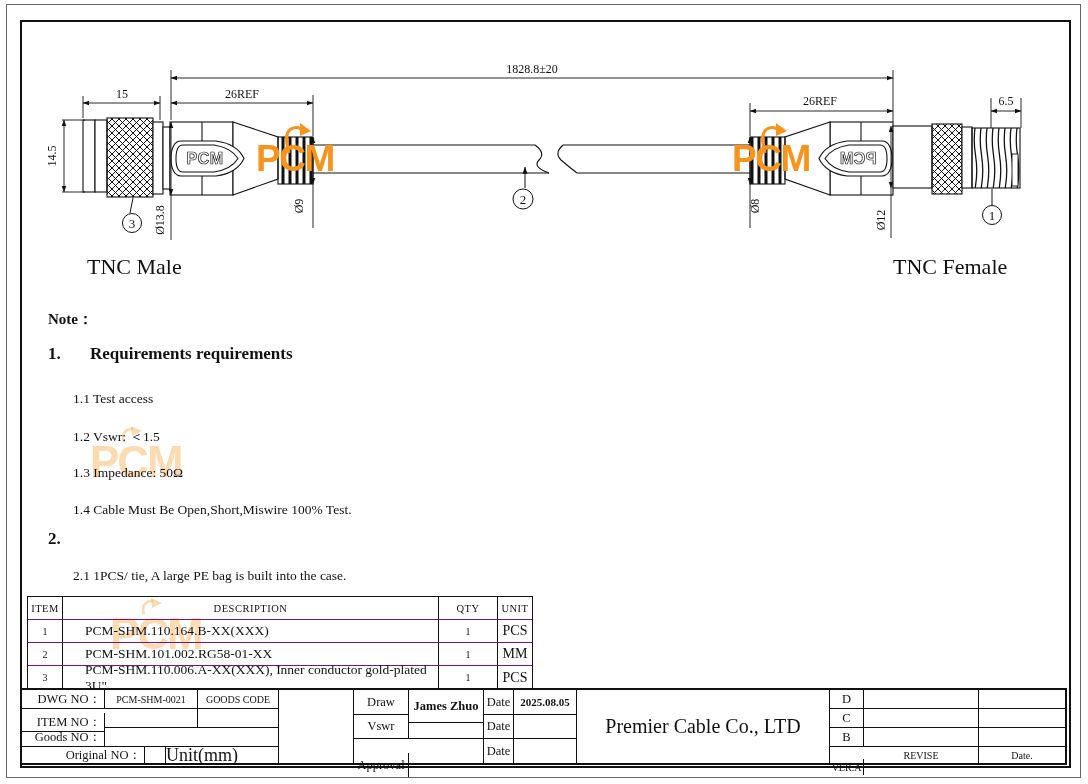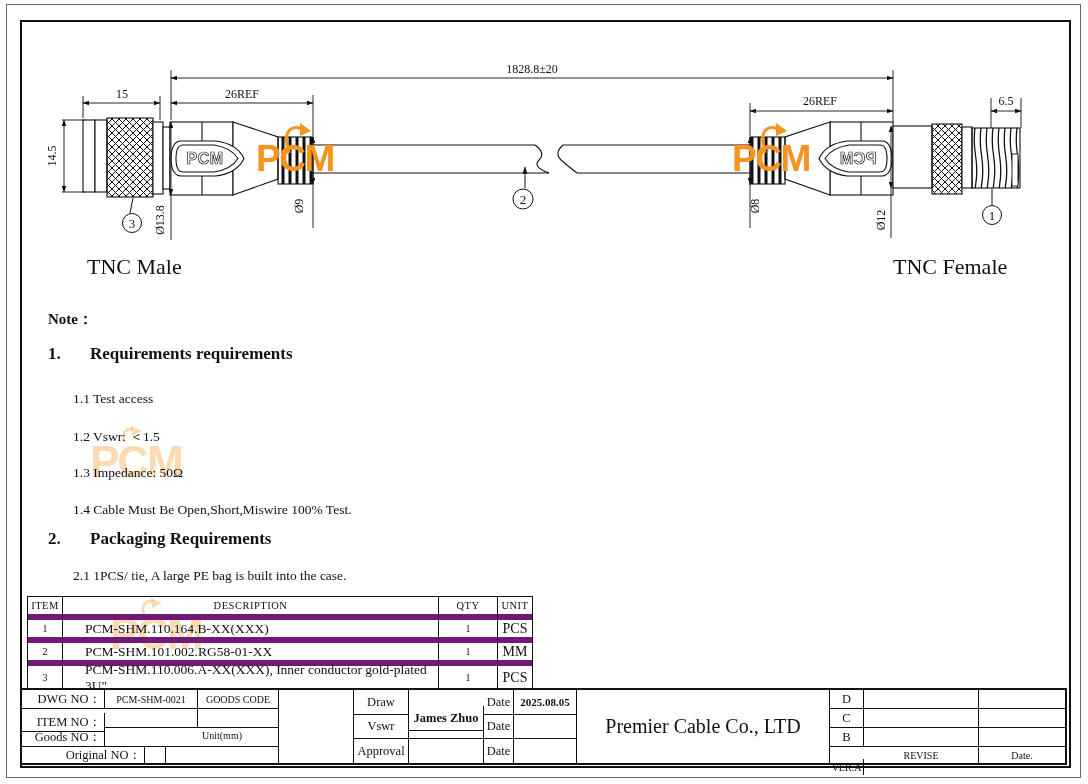--- a/index.html
+++ b/index.html
@@ -24,40 +24,40 @@
   .note-item{font-size:13.5px;}
   
   .wm{position:absolute;z-index:1;color:rgba(246,146,30,0.34);
       font-family:"Liberation Sans",sans-serif;font-weight:bold;line-height:1;}
   .wm svg{display:block;margin:0 0 -3px 28px;}
   .wm .t{font-size:44px;letter-spacing:-2px;}
   
   .bom{position:absolute;left:27px;top:596px;z-index:2;display:grid;
        grid-template-columns:35px 376px 59px 34px;grid-auto-rows:23px;
        border:1px solid #111;background:transparent;}
-  .bom .c{border-right:1px solid #111;border-bottom:6px solid #701a75;display:flex;
+  .bom .c{border-right:1px solid #111;border-bottom:1px solid #701a75;display:flex;
           align-items:center;justify-content:center;box-sizing:border-box;background:transparent;}
   .bom .lastcol{border-right:none;}
   .bom .lastrow{border-bottom:none;}
   .bom .hdr{font-size:10.5px;letter-spacing:0.5px;}
   .bom .numcell{font-size:10px;}
   .bom .desc{justify-content:flex-start;padding-left:22px;font-size:13.5px;}
   .bom .unit{font-size:14px;}
   
   .tb{position:absolute;left:20px;top:688px;width:1047px;height:77px;z-index:2;
       border:2px solid #111;box-sizing:border-box;background:transparent;}
   .tc{position:absolute;box-sizing:border-box;border-right:1px solid #111;border-bottom:1px solid #111;
       display:flex;align-items:center;justify-content:center;font-size:12.5px;background:transparent;}
   .tc.lbl{justify-content:flex-end;padding-right:3px;}
   .tc.small{font-size:10px;text-align:center;}
   .tc.bold{font-weight:bold;}
   .tc.nb-b{border-bottom:none;}
   .tc.nb-r{border-right:none;}
   .tc.company{font-size:20px;}
-  .unitcell{gap:20px;font-size:10px;flex-direction:column;}
+  .unitcell{gap:20px;font-size:18px;}
 </style>
 </head>
 <body>
 
 <div class="sheet">
   <div class="frame-outer"></div>
   <div class="frame-inner"></div>
 
   <svg width="1088" height="312" viewBox="0 0 1088 312" style="position:absolute;left:0;top:0;z-index:2;">
     <defs>
@@ -201,21 +201,20 @@
   <div class="note sec-head" style="left:48px;top:344px;">
     <span class="num">1.</span>
     <span>Requirements requirements</span>
   </div>
   <div class="note note-item" style="left:73px;top:391px;">1.1 Test access</div>
   <div class="note note-item" style="left:73px;top:428px;">1.2 Vswr: ＜1.5</div>
   <div class="note note-item" style="left:73px;top:465px;">1.3 Impedance: 50Ω</div>
   <div class="note note-item" style="left:73px;top:502px;">1.4 Cable Must Be Open,Short,Miswire 100% Test.</div>
   <div class="note sec-head" style="left:48px;top:529px;">
     <span class="num">2.</span>
-    <span>Packaging Requirements</span>
   </div>
   <div class="note note-item" style="left:73px;top:568px;">2.1 1PCS/ tie, A large PE bag is built into the case.</div>
 
   <div class="bom">
     <div class="c hdr">ITEM</div>
     <div class="c hdr">DESCRIPTION</div>
     <div class="c hdr">QTY</div>
     <div class="c hdr lastcol">UNIT</div>
 
     <div class="c numcell">1</div>
@@ -255,28 +254,28 @@
       </svg>
       <svg width="23" height="14" viewBox="0 0 23 14">
         <line x1="0" y1="7" x2="9" y2="7" stroke="#111" stroke-width="0.9" stroke-dasharray="3,2"></line>
         <polygon points="9,3.5 21,1 21,13 9,10.5" fill="none" stroke="#111" stroke-width="1"></polygon>
       </svg>
     </div>
 
     <div class="tc nb-b" style="left:257px;top:0;width:75px;height:73px;"></div>
 
     <div class="tc" style="left:332px;top:0;width:55px;height:25px;">Draw</div>
-    <div class="tc bold" style="left:387px;top:16px;width:75px;height:25px;">James Zhuo</div>
+    <div class="tc bold" style="left:387px;top:0;width:75px;height:33px;">James Zhuo</div>
     <div class="tc" style="left:462px;top:0;width:30px;height:25px;">Date</div>
     <div class="tc bold" style="left:492px;top:0;width:63px;height:25px;font-size:11px;">2025.08.05</div>
     <div class="tc" style="left:332px;top:25px;width:55px;height:24px;">Vswr</div>
     <div class="tc" style="left:387px;top:25px;width:75px;height:24px;"></div>
     <div class="tc" style="left:462px;top:25px;width:30px;height:24px;">Date</div>
     <div class="tc" style="left:492px;top:25px;width:63px;height:24px;"></div>
-    <div class="tc nb-b" style="left:332px;top:49px;width:55px;height:24px;">Approval</div>
+    <div class="tc nb-b" style="left:332px;top:63px;width:55px;height:24px;">Approval</div>
     <div class="tc nb-b" style="left:387px;top:49px;width:75px;height:24px;"></div>
     <div class="tc nb-b" style="left:462px;top:49px;width:30px;height:24px;">Date</div>
     <div class="tc nb-b" style="left:492px;top:49px;width:63px;height:24px;"></div>
 
     <div class="tc nb-b company" style="left:555px;top:0;width:253px;height:73px;">Premier Cable Co., LTD</div>
 
     <div class="tc" style="left:808px;top:0;width:34px;height:19px;">D</div>
     <div class="tc" style="left:842px;top:0;width:115px;height:19px;"></div>
     <div class="tc nb-r" style="left:957px;top:0;width:86px;height:19px;"></div>
     <div class="tc" style="left:808px;top:19px;width:34px;height:19px;">C</div>

